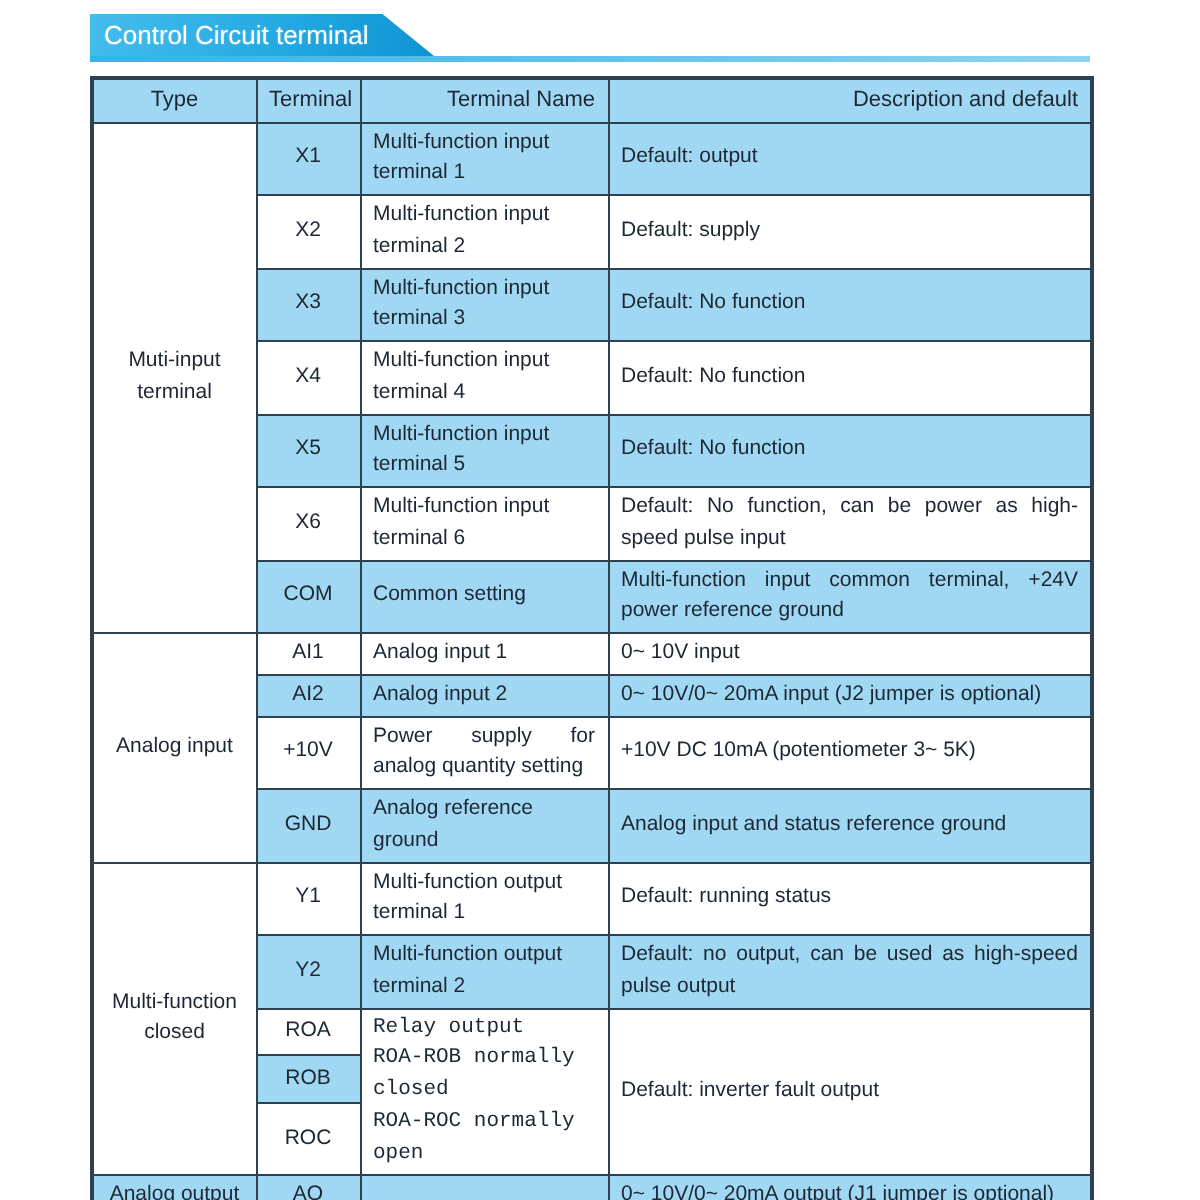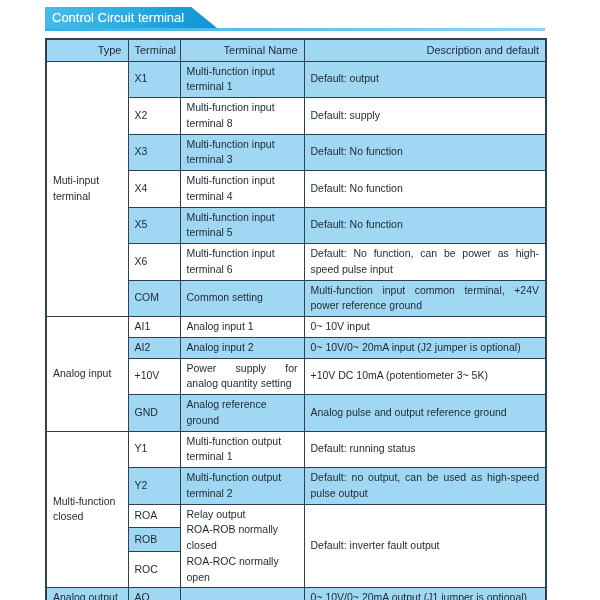--- a/index.html
+++ b/index.html
@@ -40,25 +40,25 @@
     vertical-align:middle;
     font-weight:normal;
     overflow:hidden;
   }
   table{border:2px solid #2f4050;}
   col.c-type{width:82px;}
   col.c-term{width:52px;}
   col.c-name{width:124px;}
   col.c-desc{width:242px;}
   .blue{background:#a0d8f4;}
-  .center{}
+  .center{text-align:center;}
   .just{text-align:justify;}
-  .pre{white-space:pre-line;}
+  .pre{white-space:pre-line;font-family:Liberation Mono, monospace;}
   th{text-align:right;font-size:11px;}
-  th.center{text-align:right;}
+  th.center{text-align:center;}
   tr.h-head{height:17px;}
   tr.h-2l{height:34px;}
   tr.h-1l{height:18px;}
   tr.h-16{height:16px;}
   tr.h-17{height:17px;}
   tr.h-19{height:19px;}
   tr.h-32{height:32px;}
 </style>
 </head>
 <body>
@@ -86,21 +86,21 @@
   </tr>
 
   <tr class="h-2l">
     <td class="center" rowspan="7">Muti-input terminal</td>
     <td class="blue center">X1</td>
     <td class="blue">Multi-function input terminal 1</td>
     <td class="blue">Default: output</td>
   </tr>
   <tr class="h-2l">
     <td class="center">X2</td>
-    <td>Multi-function input terminal 8</td>
+    <td>Multi-function input terminal 2</td>
     <td>Default: supply</td>
   </tr>
   <tr class="h-2l">
     <td class="blue center">X3</td>
     <td class="blue">Multi-function input terminal 3</td>
     <td class="blue">Default: No function</td>
   </tr>
   <tr class="h-2l">
     <td class="center">X4</td>
     <td>Multi-function input terminal 4</td>
@@ -134,21 +134,21 @@
     <td class="blue">0~ 10V/0~ 20mA input (J2 jumper is optional)</td>
   </tr>
   <tr class="h-2l">
     <td class="center">+10V</td>
     <td class="just">Power supply for analog quantity setting</td>
     <td>+10V DC 10mA (potentiometer 3~ 5K)</td>
   </tr>
   <tr class="h-1l">
     <td class="blue center">GND</td>
     <td class="blue">Analog reference ground</td>
-    <td class="blue">Analog pulse and output reference ground</td>
+    <td class="blue">Analog input and status reference ground</td>
   </tr>
 
   <tr class="h-2l">
     <td class="center" rowspan="5">Multi-function closed</td>
     <td class="center">Y1</td>
     <td>Multi-function output terminal 1</td>
     <td>Default: running status</td>
   </tr>
   <tr class="h-2l">
     <td class="blue center">Y2</td>

